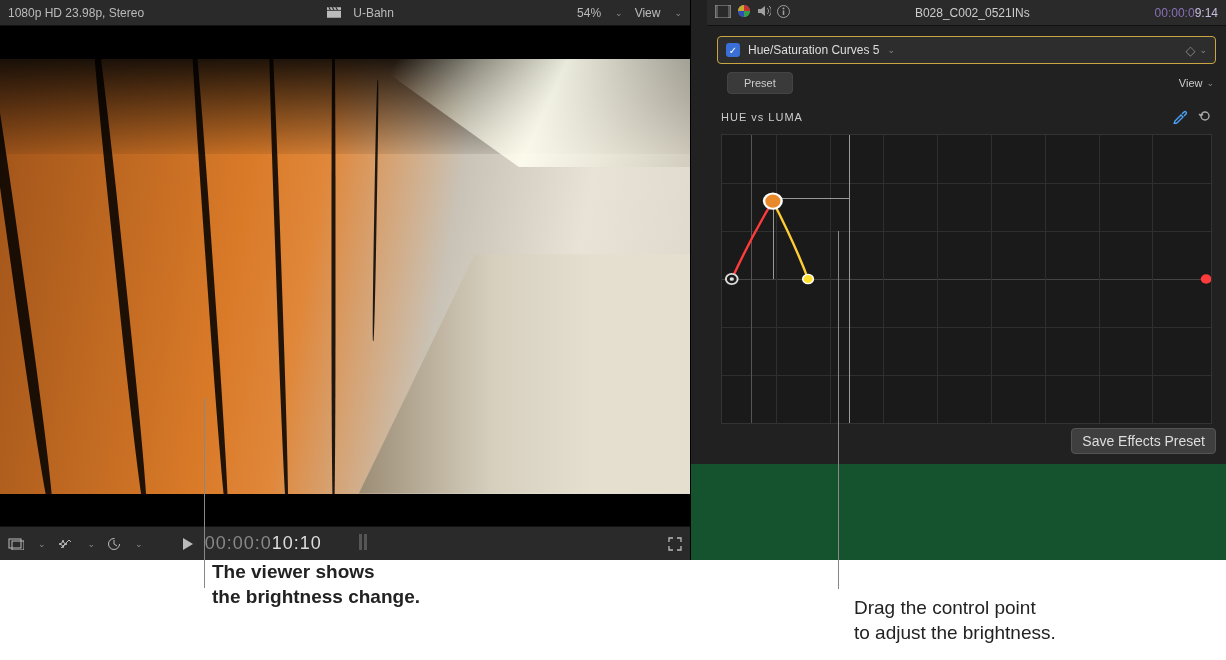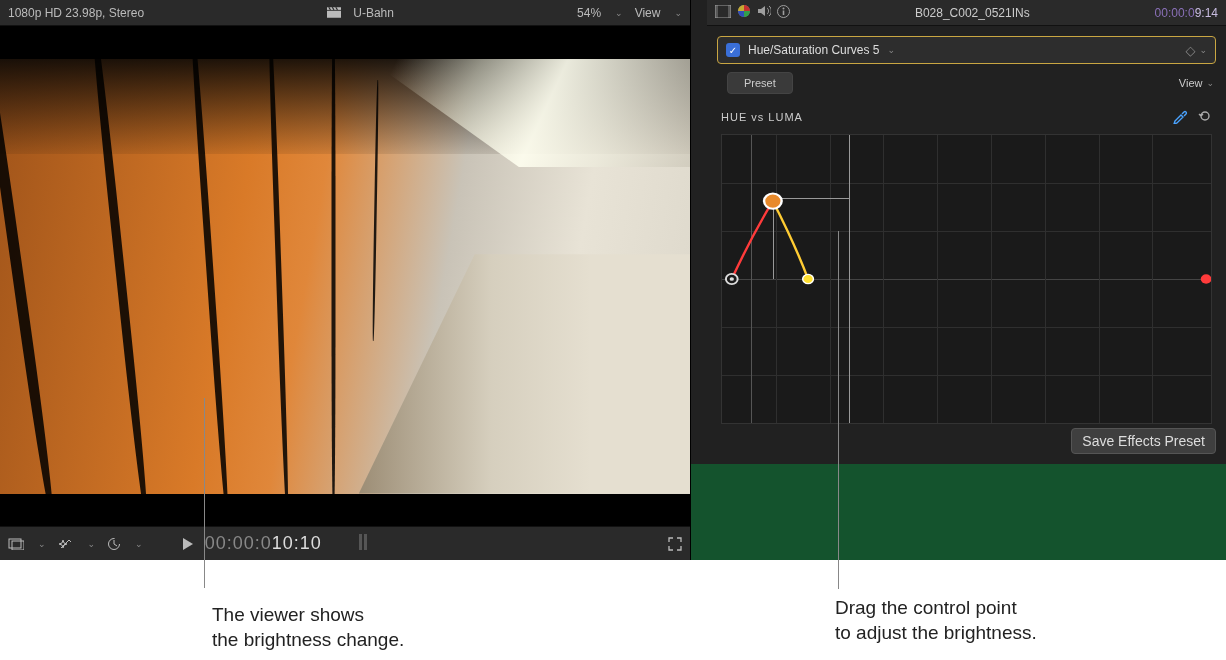--- a/index.html
+++ b/index.html
@@ -257,18 +257,18 @@
     </div>
 
     <div class="save-row">
       <button class="save-btn">Save Effects Preset</button>
     </div>
   </div>
 </div>
 
 <div class="annotations">
   <div class="callout-line" style="left:204px; top:398px; height:190px;"></div>
-  <div class="callout-text" style="left:212px; top:603px; white-space:pre;">The viewer shows
+  <div class="callout-text" style="left:212px; top:560px; white-space:pre;font-weight:bold;">The viewer shows
 the brightness change.</div>
   <div class="callout-line" style="left:838px; top:231px; height:358px;"></div>
-  <div class="callout-text" style="left:835px; top:596px; white-space:pre;">Drag the control point
+  <div class="callout-text" style="left:854px; top:596px; white-space:pre;">Drag the control point
 to adjust the brightness.</div>
 </div>
 
 </body></html>

